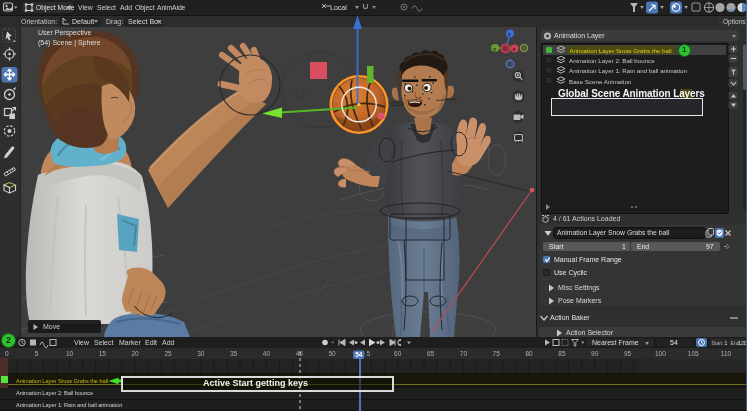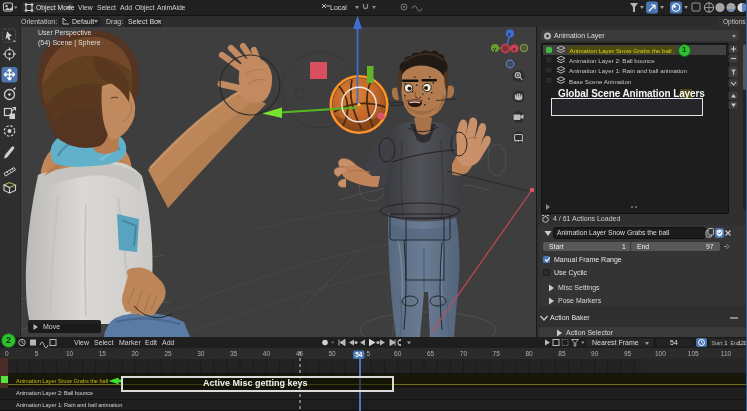--- a/index.html
+++ b/index.html
@@ -683,17 +683,17 @@
       </svg>
 
   <div class="abs" style="left:358.5px;top:359px;width:2px;height:52px;background:#4f74b8;"></div>
 
   <svg class="abs" style="left:108px;top:377.3px;" width="16" height="8">
     <path d="M0.5 3.9 L10.5 0.5 L10.5 7.3 Z" fill="#3be52e"></path>
     <rect x="10" y="2.5" width="5" height="2.8" fill="#3be52e"></rect>
   </svg>
 
   <div class="abs" style="left:120.5px;top:375.8px;width:273.5px;height:16.6px;background:rgba(16,16,4,0.55);border:2px solid #d9d9d9;box-sizing:border-box;"></div>
-  <div class="abs" style="left:203px;top:377.6px;font-size:9px;font-weight:bold;color:#f0f0f0;white-space:nowrap;">Active Misc getting keys</div>
+  <div class="abs" style="left:203px;top:377.6px;font-size:9px;font-weight:bold;color:#f0f0f0;white-space:nowrap;">Active Start getting keys</div>
 </div>
 
 <div class="abs" style="left:745.5px;top:0;width:1.5px;height:411px;background:#3c66a8;opacity:0.85;"></div>
 </div>
 
 </body></html>

